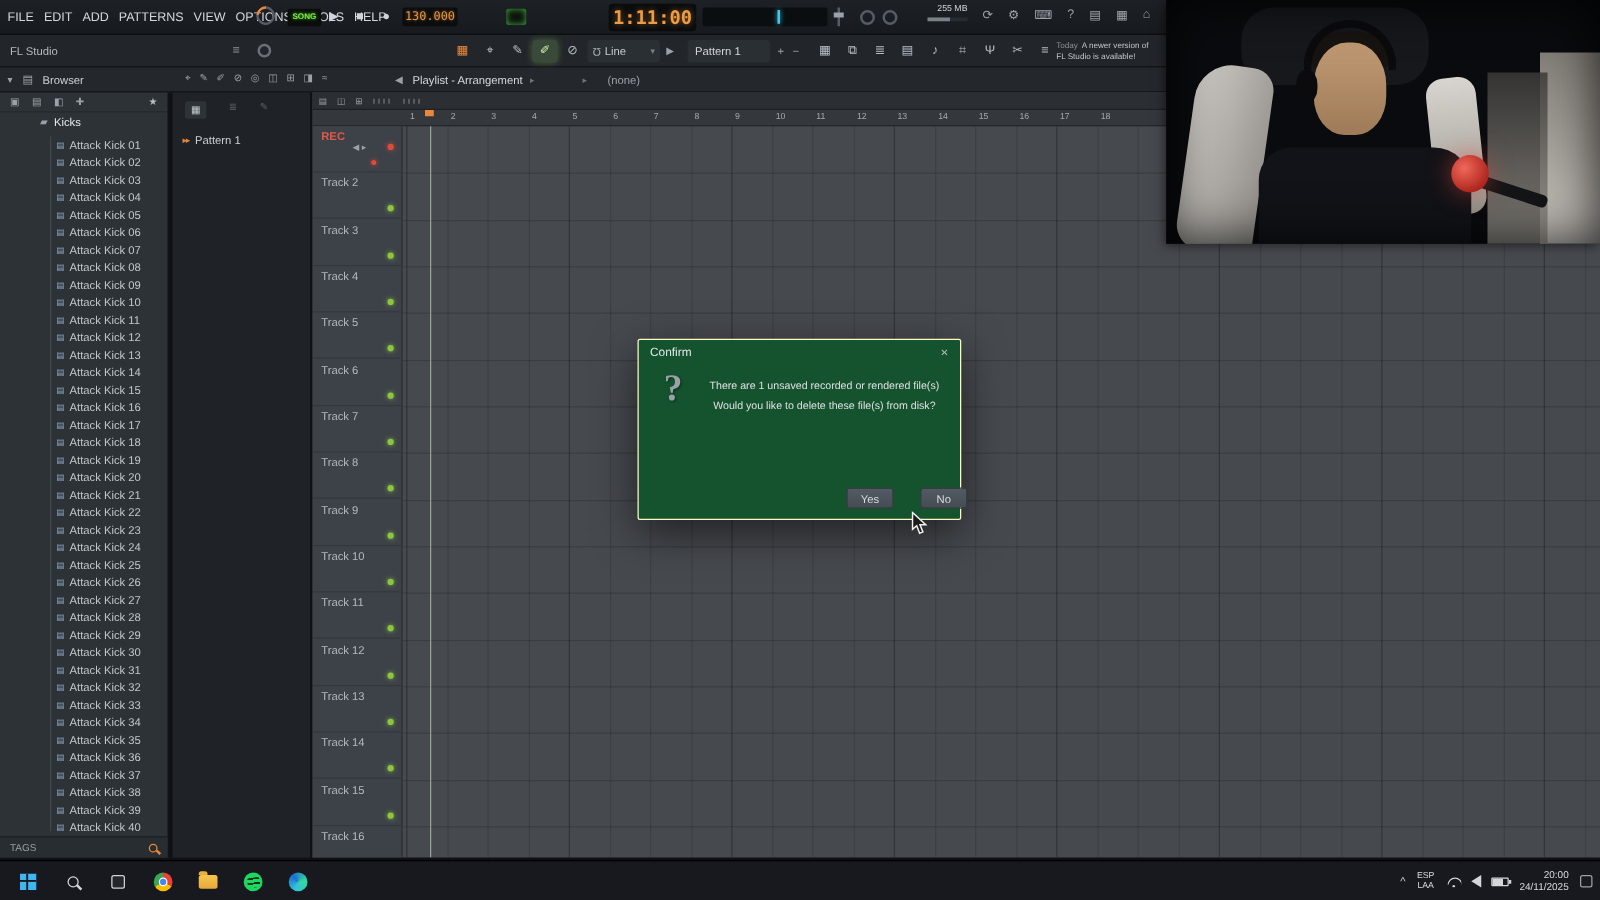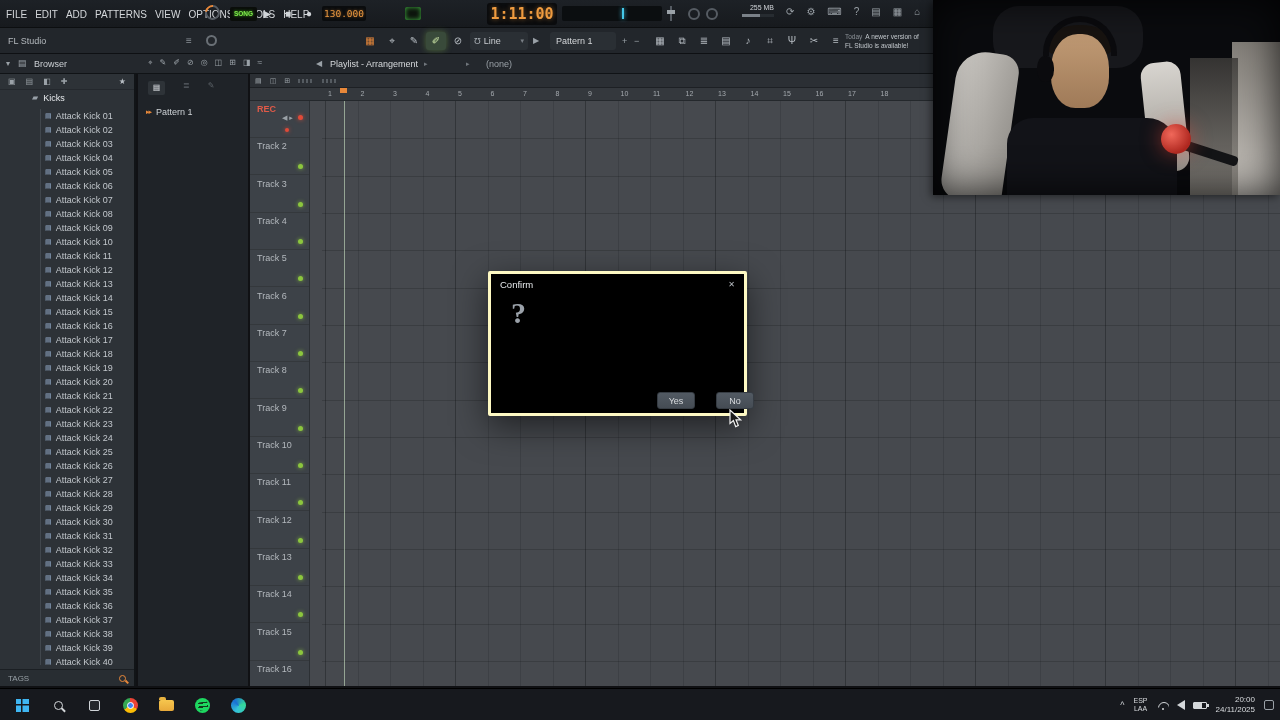--- a/index.html
+++ b/index.html
@@ -88,31 +88,31 @@
   #pl-strip { height:14px; background:#2b2f34; border-bottom:1px solid #1d2024; display:flex; align-items:center; gap:8px; padding:0 5px; font-size:7px; color:#9aa1a7; }
   .micro { width:16px; height:4px; background:repeating-linear-gradient(90deg,#555b61 0 2px,transparent 2px 4px); }
   #pl-ruler { position:absolute; left:0; top:14px; right:0; height:13px; background:#34383d; border-bottom:1px solid #24282c; }
   .bar-num { position:absolute; top:2px; font-size:7px; color:#a4a9ae; }
   #ph-flag { position:absolute; left:90px; top:14px; width:7px; height:5px; background:#e8883a; z-index:3; }
   #ph-line { position:absolute; left:94px; top:27px; bottom:0; width:1px; background:rgba(215,240,205,.55); z-index:3; }
   #pl-grid { position:absolute; left:72px; top:27px; right:0; bottom:0; }
   .vl { position:absolute; top:0; bottom:0; width:1px; background:rgba(18,20,23,.16); }
   .vl.major { background:rgba(18,20,23,.38); }
   .hl { position:absolute; left:0; right:0; height:1px; background:rgba(18,20,23,.22); }
-  #track-col { position:absolute; left:0; top:27px; width:60px; bottom:0; background:#3d4248; border-right:1px solid #2c3034; }
+  #track-col { position:absolute; left:0; top:27px; width:72px; bottom:0; background:#3d4248; border-right:1px solid #2c3034; }
   .trow { position:absolute; left:0; right:0; height:37px; border-bottom:1px solid #34383c; }
   .tname { position:absolute; left:7px; top:3px; font-size:9px; color:#b4b9be; }
   .tname.rec-label { color:#e05a48; font-weight:bold; }
   .rctl { position:absolute; left:32px; top:13px; font-size:7px; color:#9aa1a7; }
   .dot { position:absolute; right:6px; bottom:5px; width:5px; height:5px; border-radius:50%; background:#8cc63e; box-shadow:0 0 4px rgba(140,198,62,.85); }
   .dot.red { background:#e04a38; box-shadow:0 0 4px rgba(224,74,56,.85); }
   .dot.small { width:4px; height:4px; }
 
   
-  #dialog { left:488px; top:271px; width:259px; height:145px; background:#000000; border:3px solid #fef9c3; border-radius:2px; box-shadow:0 10px 34px rgba(0,0,0,.55); z-index:20; }
+  #dialog { left:510px; top:271px; width:259px; height:145px; background:#14532d; border:1px solid #fef9c3; border-radius:2px; box-shadow:0 10px 34px rgba(0,0,0,.55); z-index:20; }
   #dlg-title { position:absolute; left:9px; top:5px; font-size:9.5px; color:#e4e7ea; }
   #dlg-close { position:absolute; right:5px; top:4px; width:15px; height:13px; text-align:center; line-height:13px; font-size:8px; color:#b8bdc2; }
   #dlg-q { position:absolute; left:20px; top:22px; font-size:30px; font-weight:bold; color:#9aa1a9; font-family:"Liberation Serif",serif; text-shadow:1px 1px 2px rgba(0,0,0,.4); }
   #dlg-text { position:absolute; left:46px; right:6px; top:28px; text-align:center; font-size:8.5px; line-height:16px; color:#dde0e3; }
   #dlg-list { position:absolute; left:8px; top:67px; width:242px; height:44px; background:#3f454d; border:1px solid #33383e; }
   #dlg-file { height:12px; margin-top:1px; background:#2a6cd4; color:#fff; font-size:7.5px; line-height:12px; padding-left:3px; white-space:nowrap; overflow:hidden; }
   .dlg-btn { position:absolute; top:118px; width:38px; height:17px; background:linear-gradient(#525a63,#454c54); border:1px solid #363c43; border-radius:3px; font-size:9px; color:#d8dbde; text-align:center; line-height:16px; }
   #btn-yes { left:166px; } #btn-no { left:212px;margin-left:13px; }
   #cursor { left:729px; top:409px; z-index:99; }
 
@@ -606,20 +606,24 @@
       <div class="trow" style="top: 559.95px;">
         <span class="tname">Track 16</span>
       </div>
     </div>
 </div>
 
 <div id="dialog" class="abs">
   <div id="dlg-title">Confirm</div>
   <div id="dlg-close">✕</div>
   <div id="dlg-q">?</div>
+  <div id="dlg-text">
+    <div>There are 1 unsaved recorded or rendered file(s)</div>
+    <div>Would you like to delete these file(s) from disk?</div>
+  </div>
   <div id="btn-yes" class="dlg-btn">Yes</div>
   <div id="btn-no" class="dlg-btn">No</div>
 </div>
 
 <div id="cursor" class="abs">
   <svg width="13" height="19" viewBox="0 0 13 19">
       <path d="M1 1 L1 14.5 L4.4 11.6 L6.7 17.6 L9.3 16.5 L7 10.8 L11.6 10.8 Z" fill="#1a1a1a" stroke="#f0f0f0" stroke-width="1.2"></path>
     </svg>
 </div>
 

